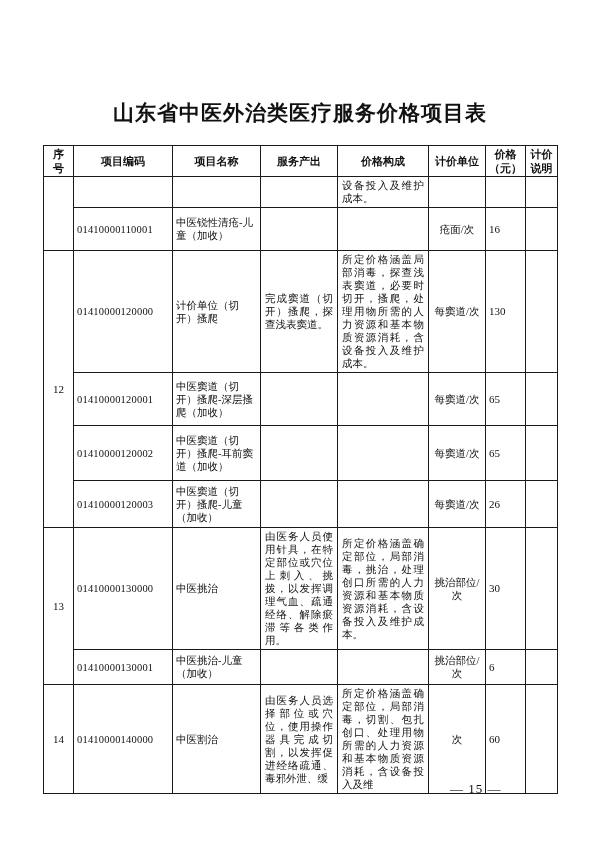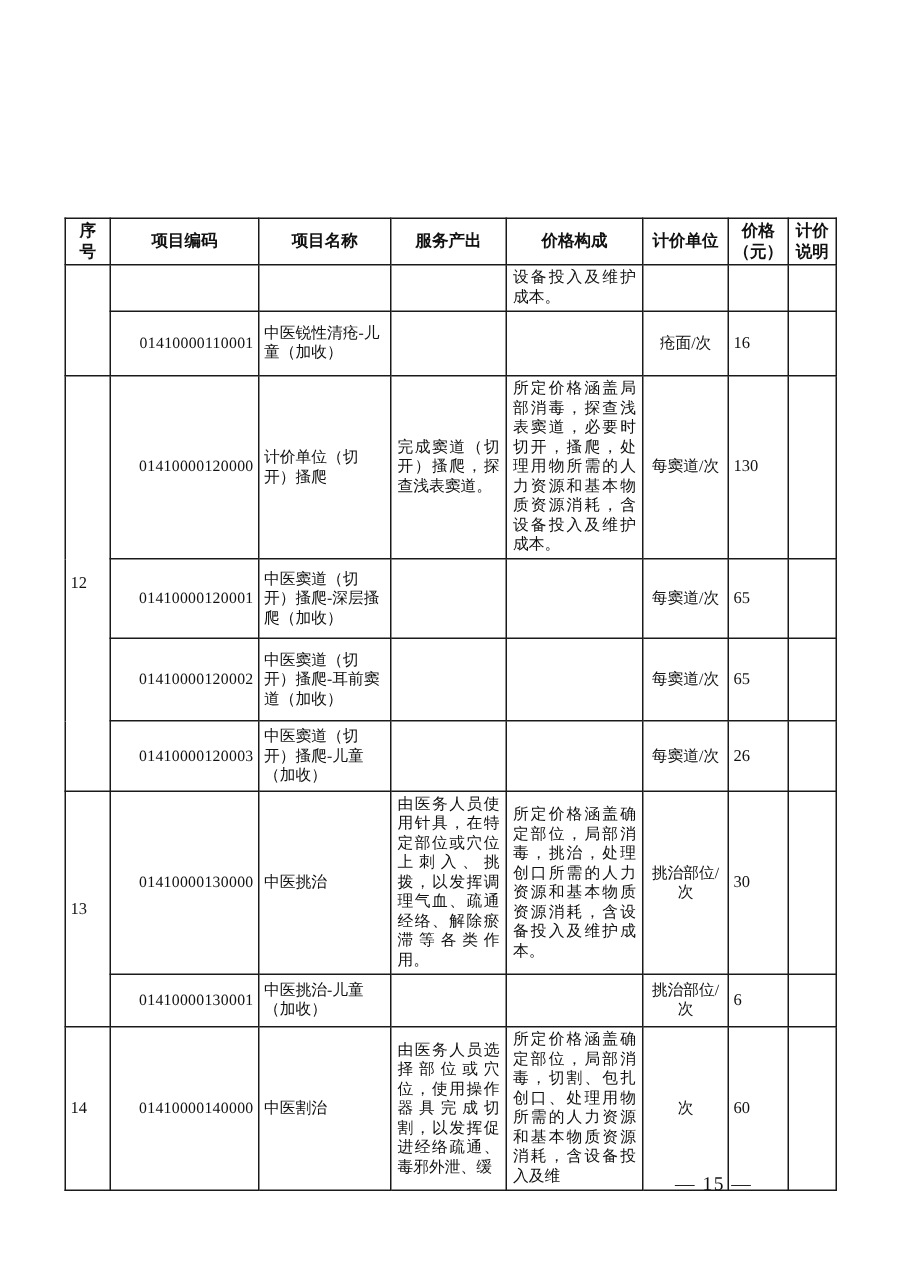--- a/index.html
+++ b/index.html
@@ -38,22 +38,22 @@
   }
   .price-table{border:1.5px solid #1a1a1a;}
   .price-table th{
     font-family:"Liberation Sans","DejaVu Sans",sans-serif;
     font-weight:bold;
     font-size:11px;
     line-height:14px;
     text-align:center;
     white-space:pre-line;
   }
-  td.c-seq{text-align:left;font-size:11px;}
-  td.c-code{text-align:right;font-size:10.5px;white-space:nowrap;letter-spacing:0.2px;}
+  td.c-seq{text-align:center;font-size:11px;}
+  td.c-code{text-align:left;font-size:10.5px;white-space:nowrap;letter-spacing:0.2px;}
   td.c-name{text-align:left;}
   td.c-out{text-align:justify;text-align-last:left;padding:2px 4px;}
   td.c-comp{text-align:justify;text-align-last:left;padding:2px 4px;margin-left:32px;}
   td.c-unit{text-align:center;}
   td.c-price{font-size:11px;}
   td.c-note{text-align:center;}
   
   tr.rh-head{height:29px;}
   tr.rh-a{height:29px;}
   tr.rh-b{height:43px;}
@@ -70,20 +70,21 @@
     font-size:13px;
     letter-spacing:1px;
     font-family:"Liberation Serif","DejaVu Serif",serif;
   }
 </style>
 </head>
 <body>
 
 <div class="page">
 
+  <div class="doc-title">山东省中医外治类医疗服务价格项目表</div>
 
   <table class="price-table">
     <colgroup>
       <col style="width:30px">
         <col style="width:99px">
         <col style="width:88px">
         <col style="width:77px">
       <col style="width:91px">
         <col style="width:57px">
         <col style="width:40px">

